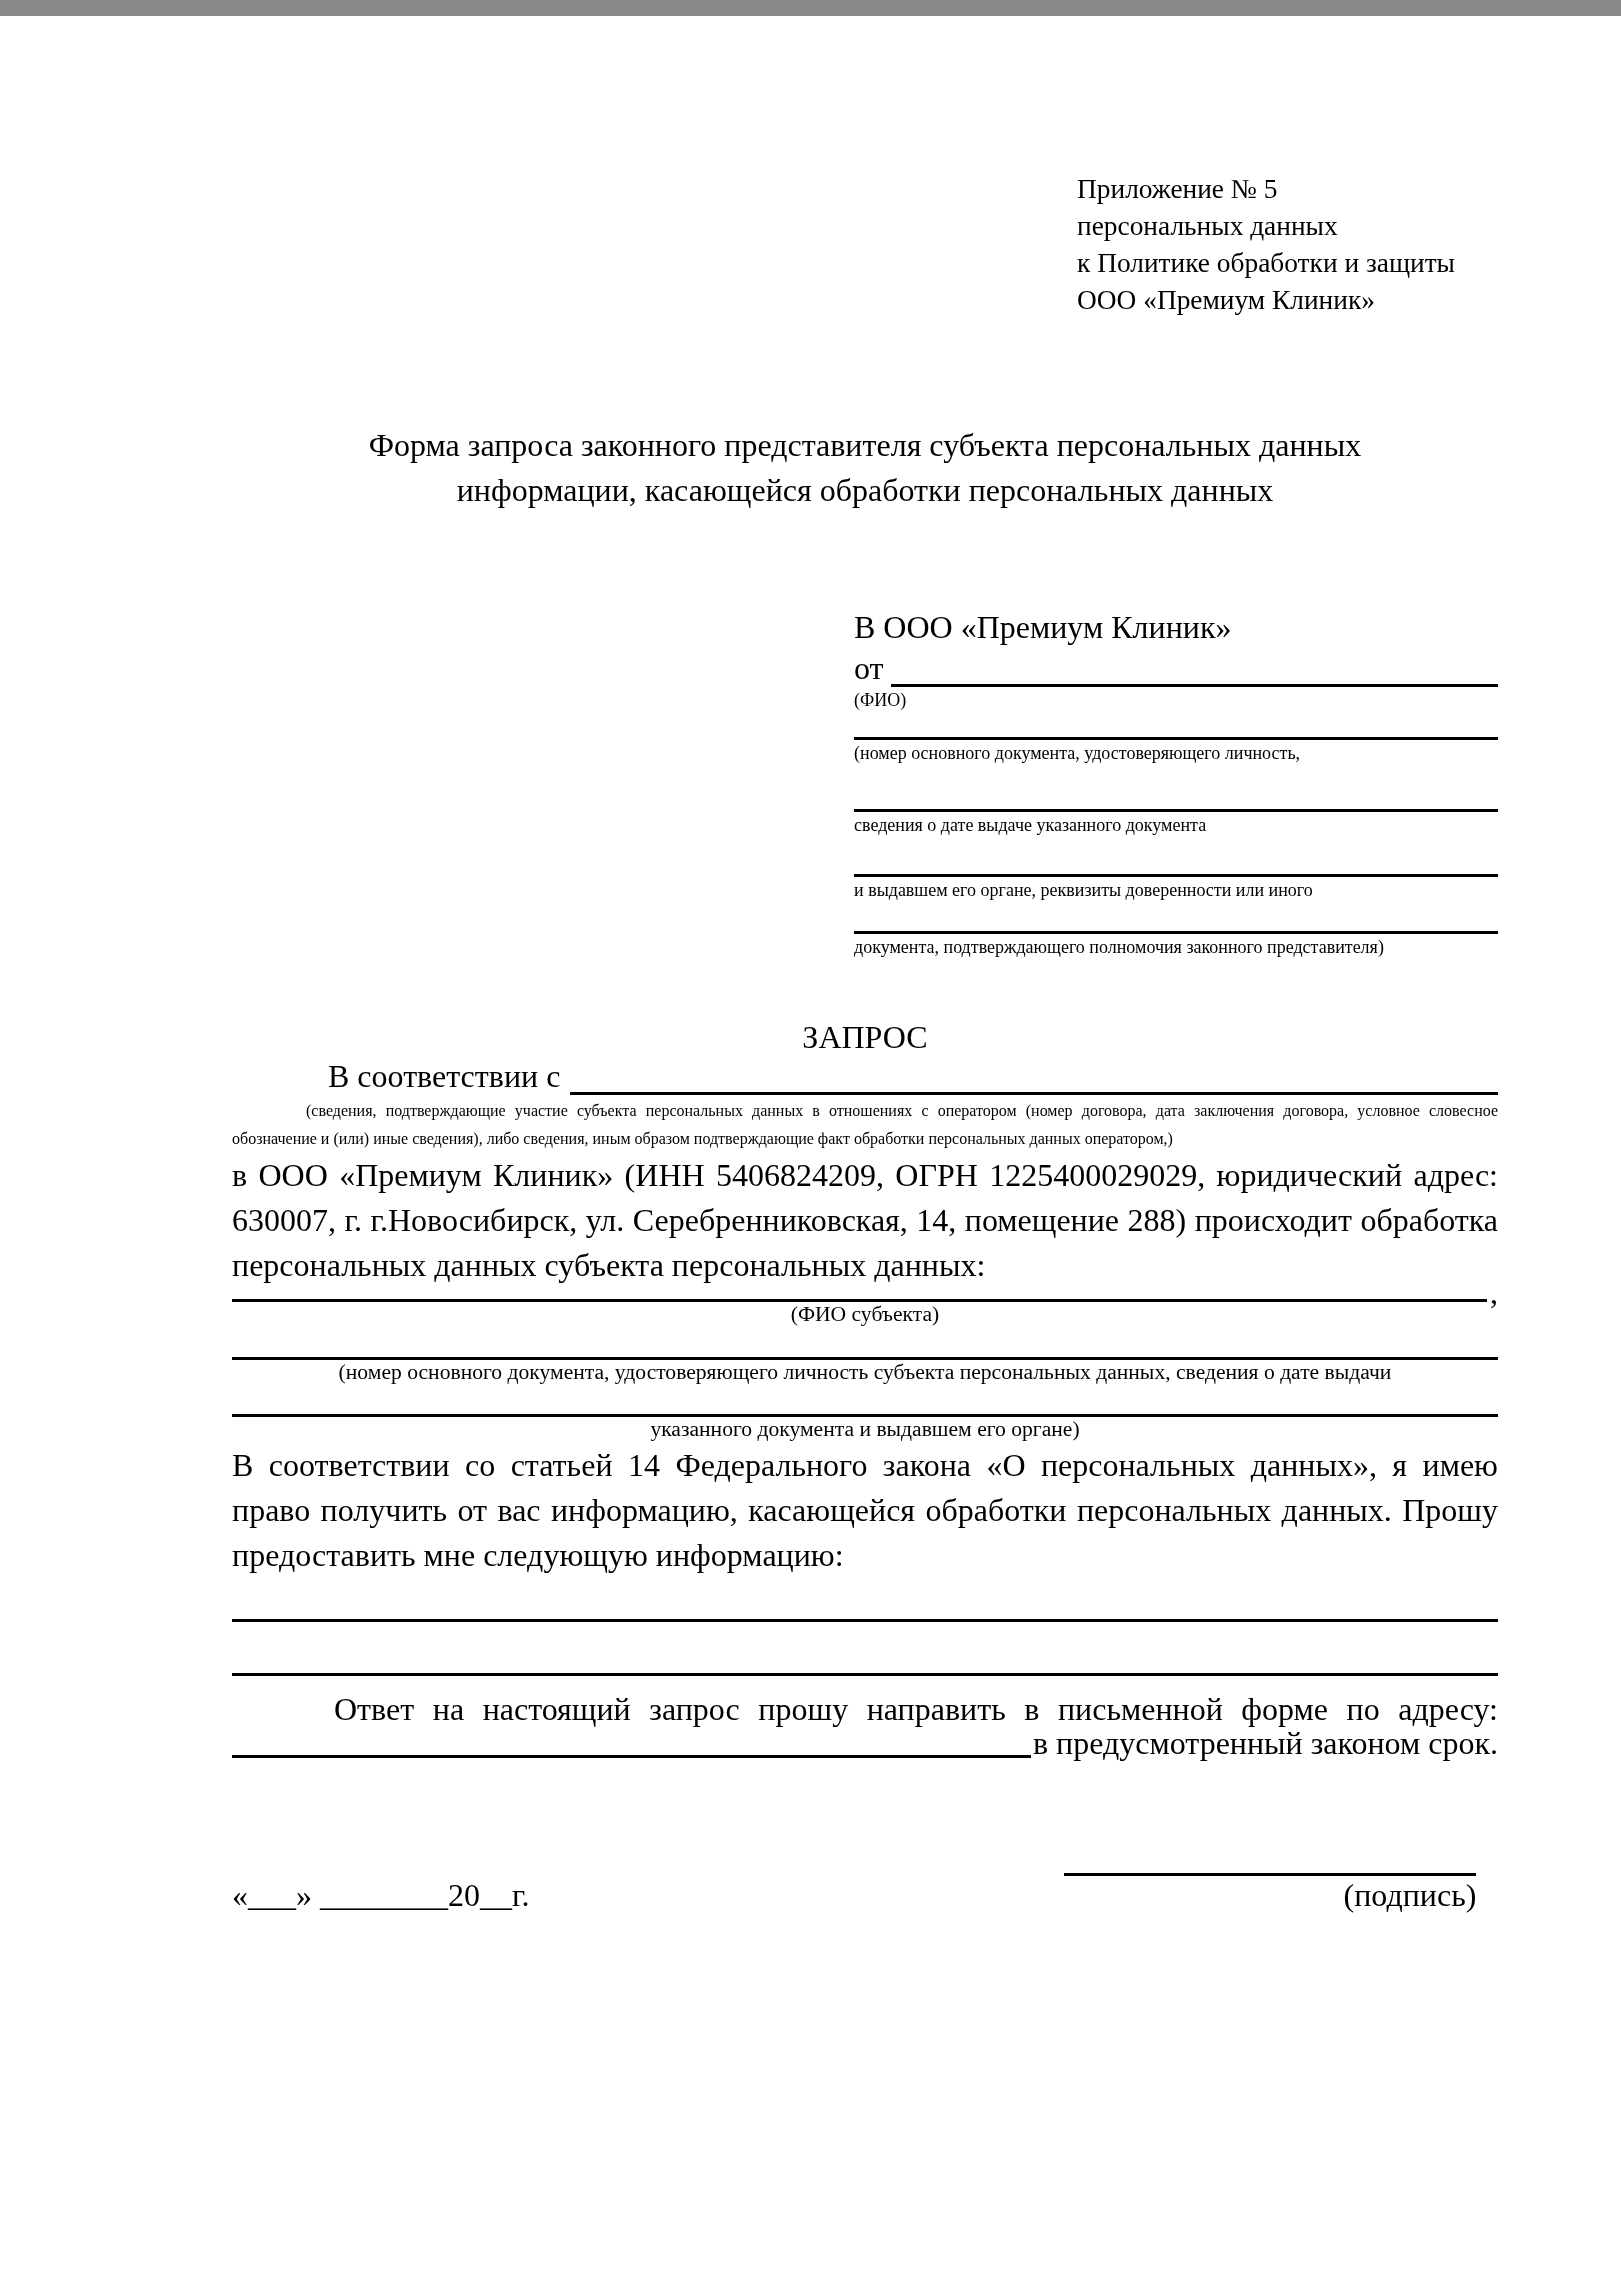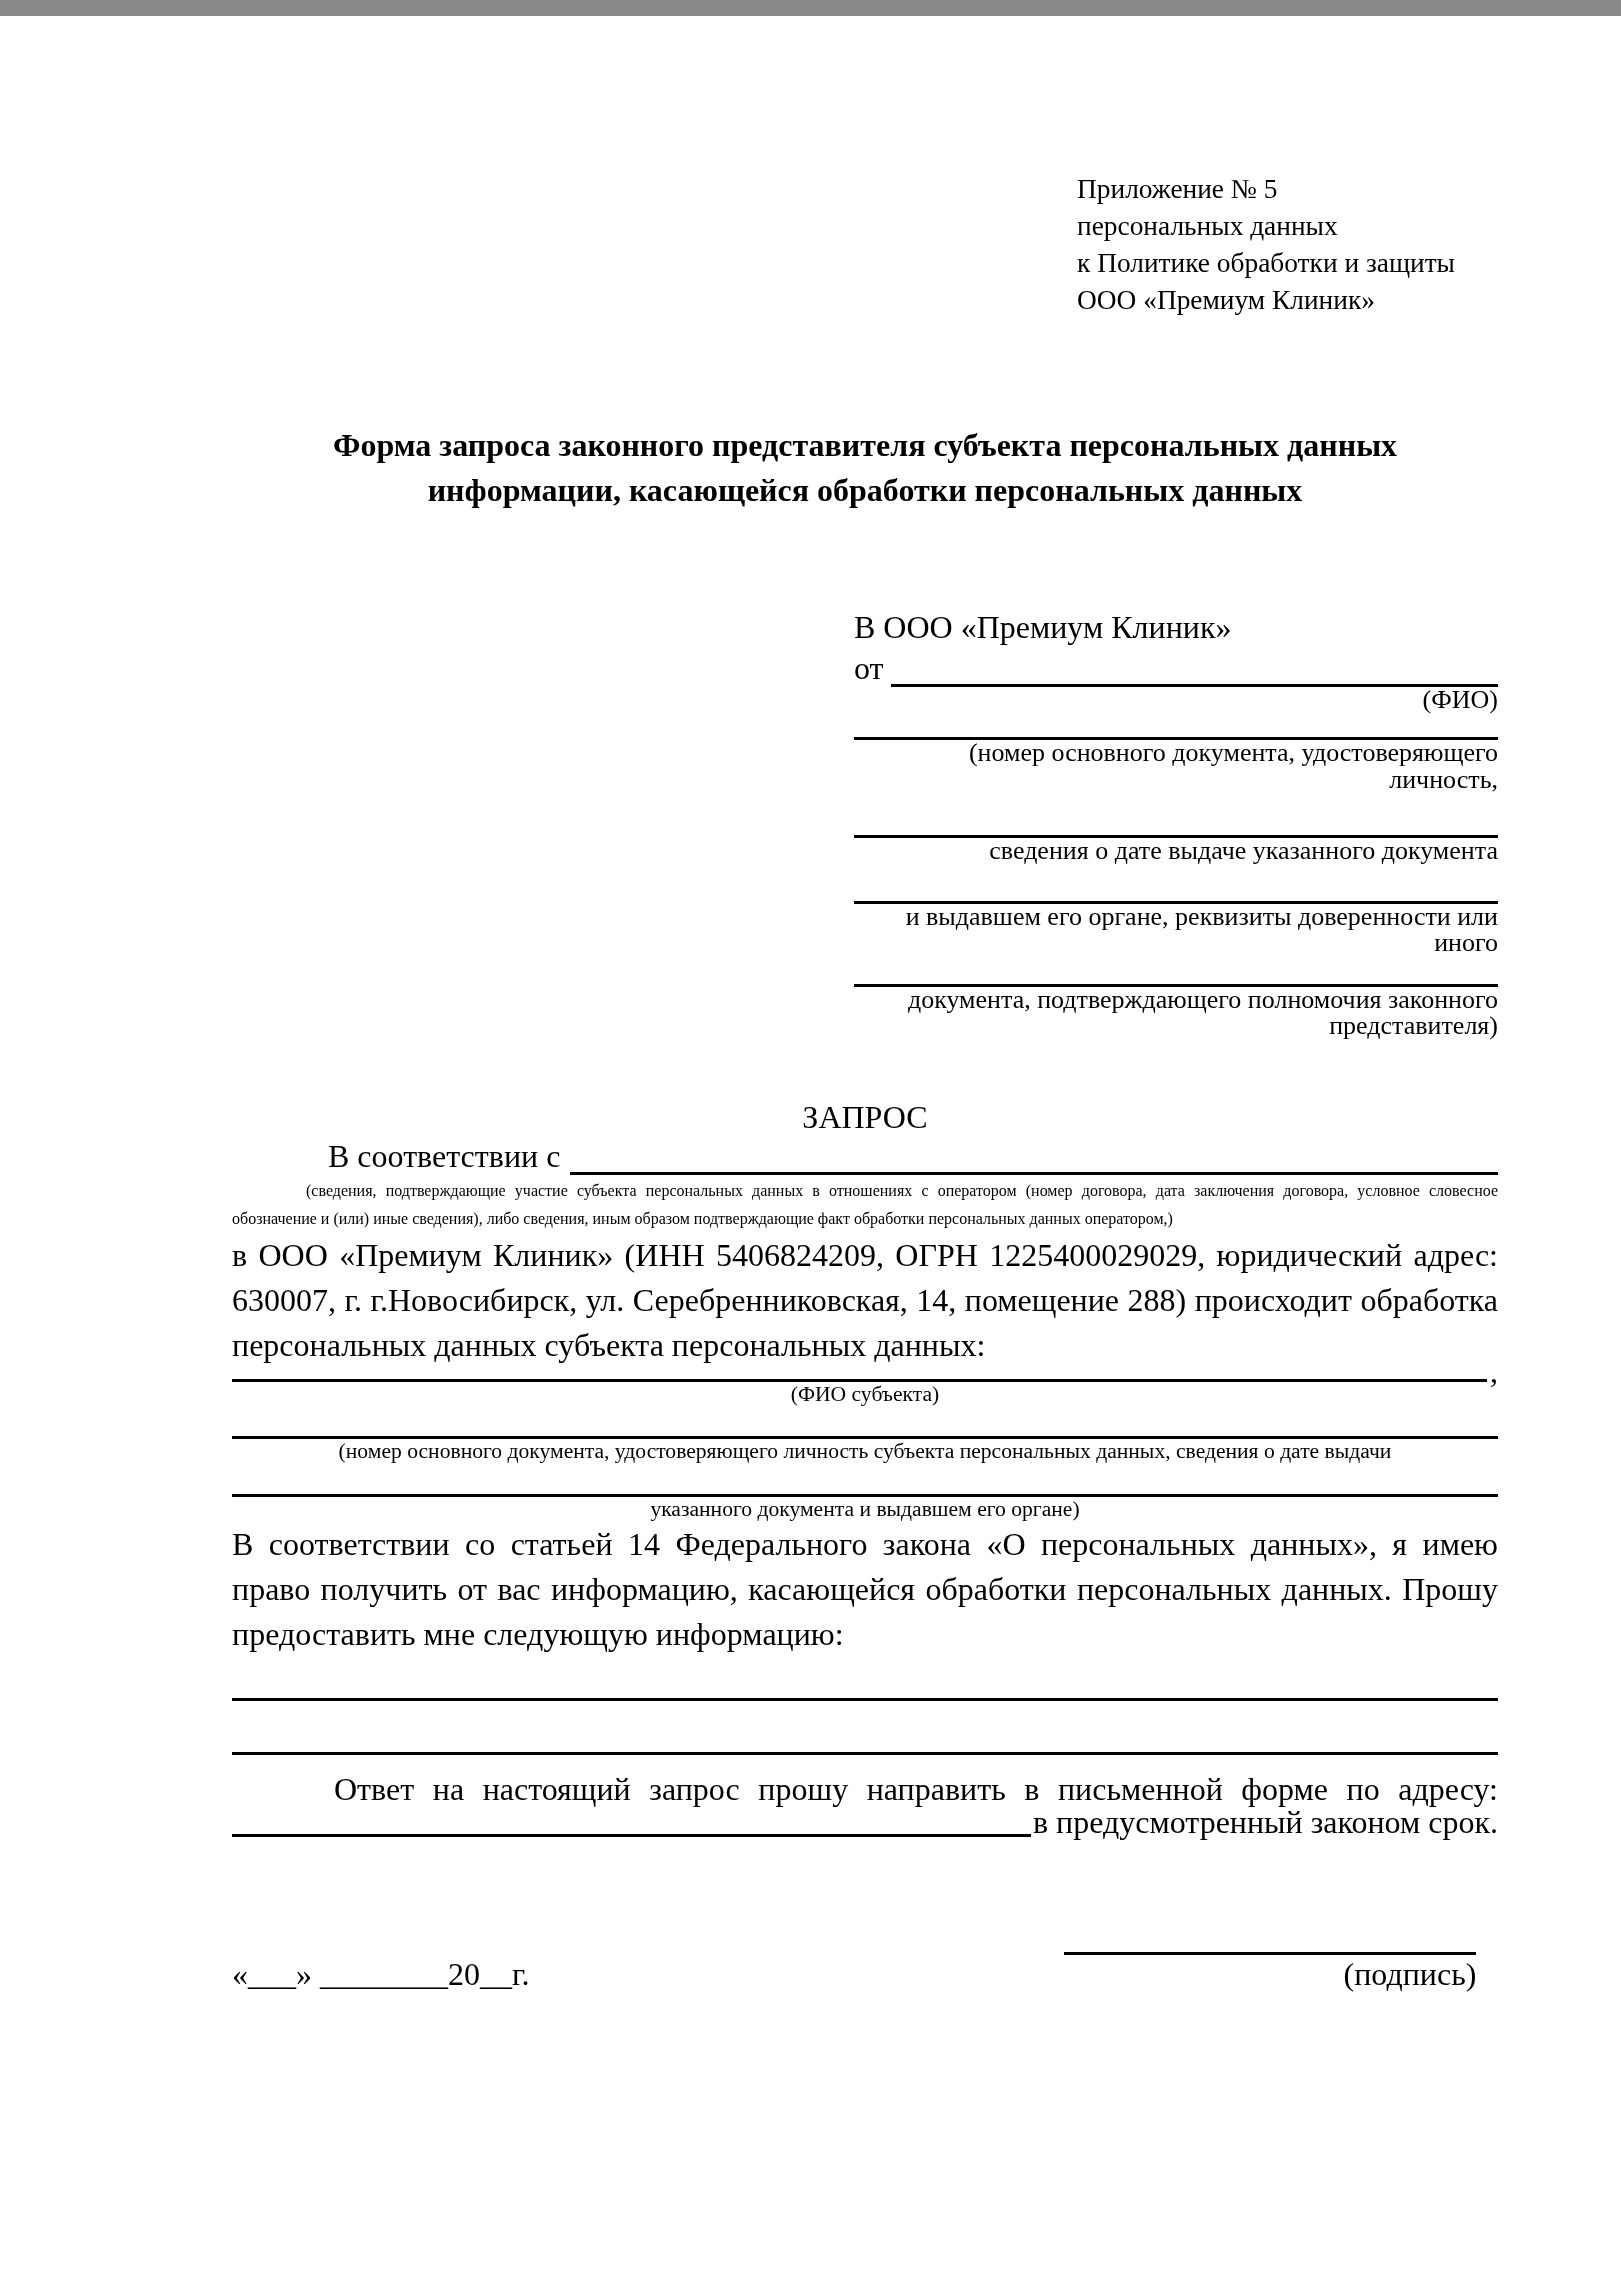--- a/index.html
+++ b/index.html
@@ -23,42 +23,42 @@
   .hdr {
     width: 421px;
     margin-left: auto;
     font-size: 27.4px;
     line-height: 37px;
   }
   
   .title {
     margin: 104px 0 0 0;
     text-align: center;
-    font-weight: bold;
+    font-weight: normal;
     font-size: 32px;
     line-height: 45px;
   }
   
   .addr {
     margin: 94px 0 0 auto;
     width: 644px;
     font-size: 32px;
   }
   .addr-to { line-height: 41px; }
   .row { display: flex; align-items: flex-end; }
   .blank {
     flex: 1;
     border-bottom: 3.9px solid #000;
   }
   .from-row { height: 39px; }
   .from-row .blank { margin-left: 7.8px; }
   .cap {
-    font-size: 26px;
+    font-size: 18px;
     line-height: 26.5px;
-    text-align: right;
+    text-align: left;
   }
   .blank-line { border-bottom: 3.9px solid #000; }
   .b1 { height: 23.5px; }
   .b2 { height: 42px; }
   .b3 { height: 36px; }
   .b4 { height: 27.4px; }
   
   .heading {
     margin-top: 55px;
     text-align: center;

